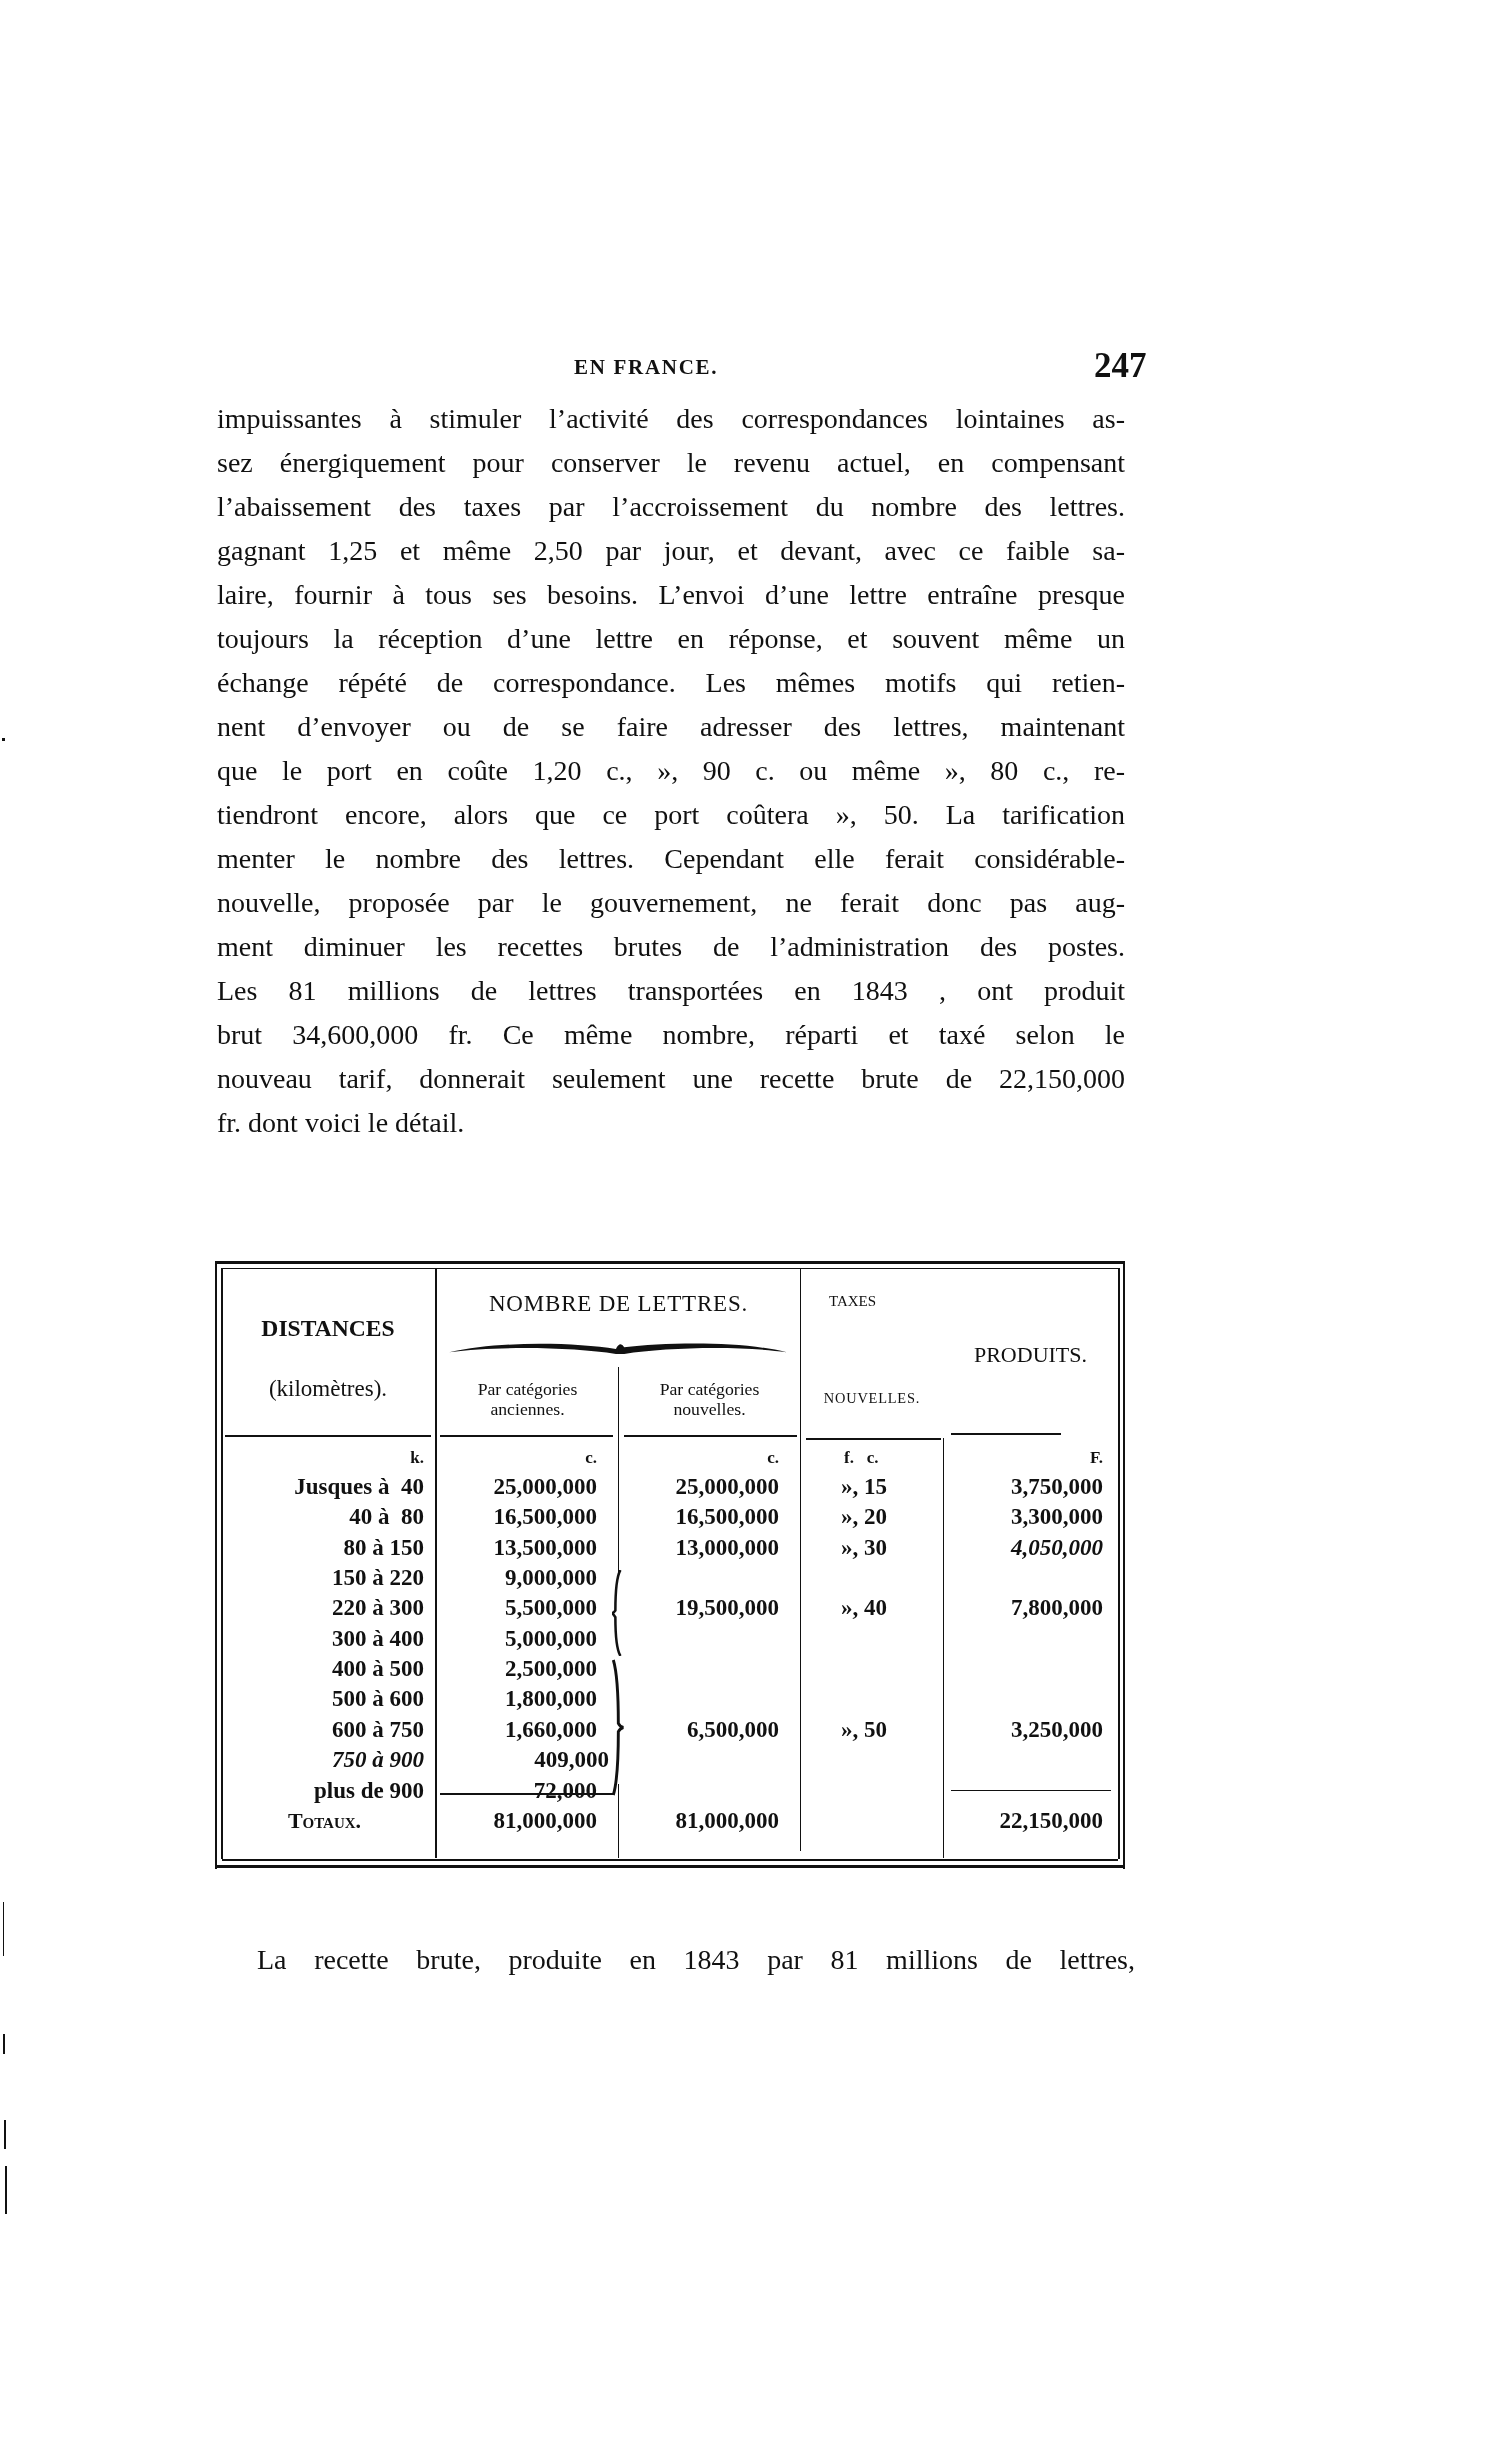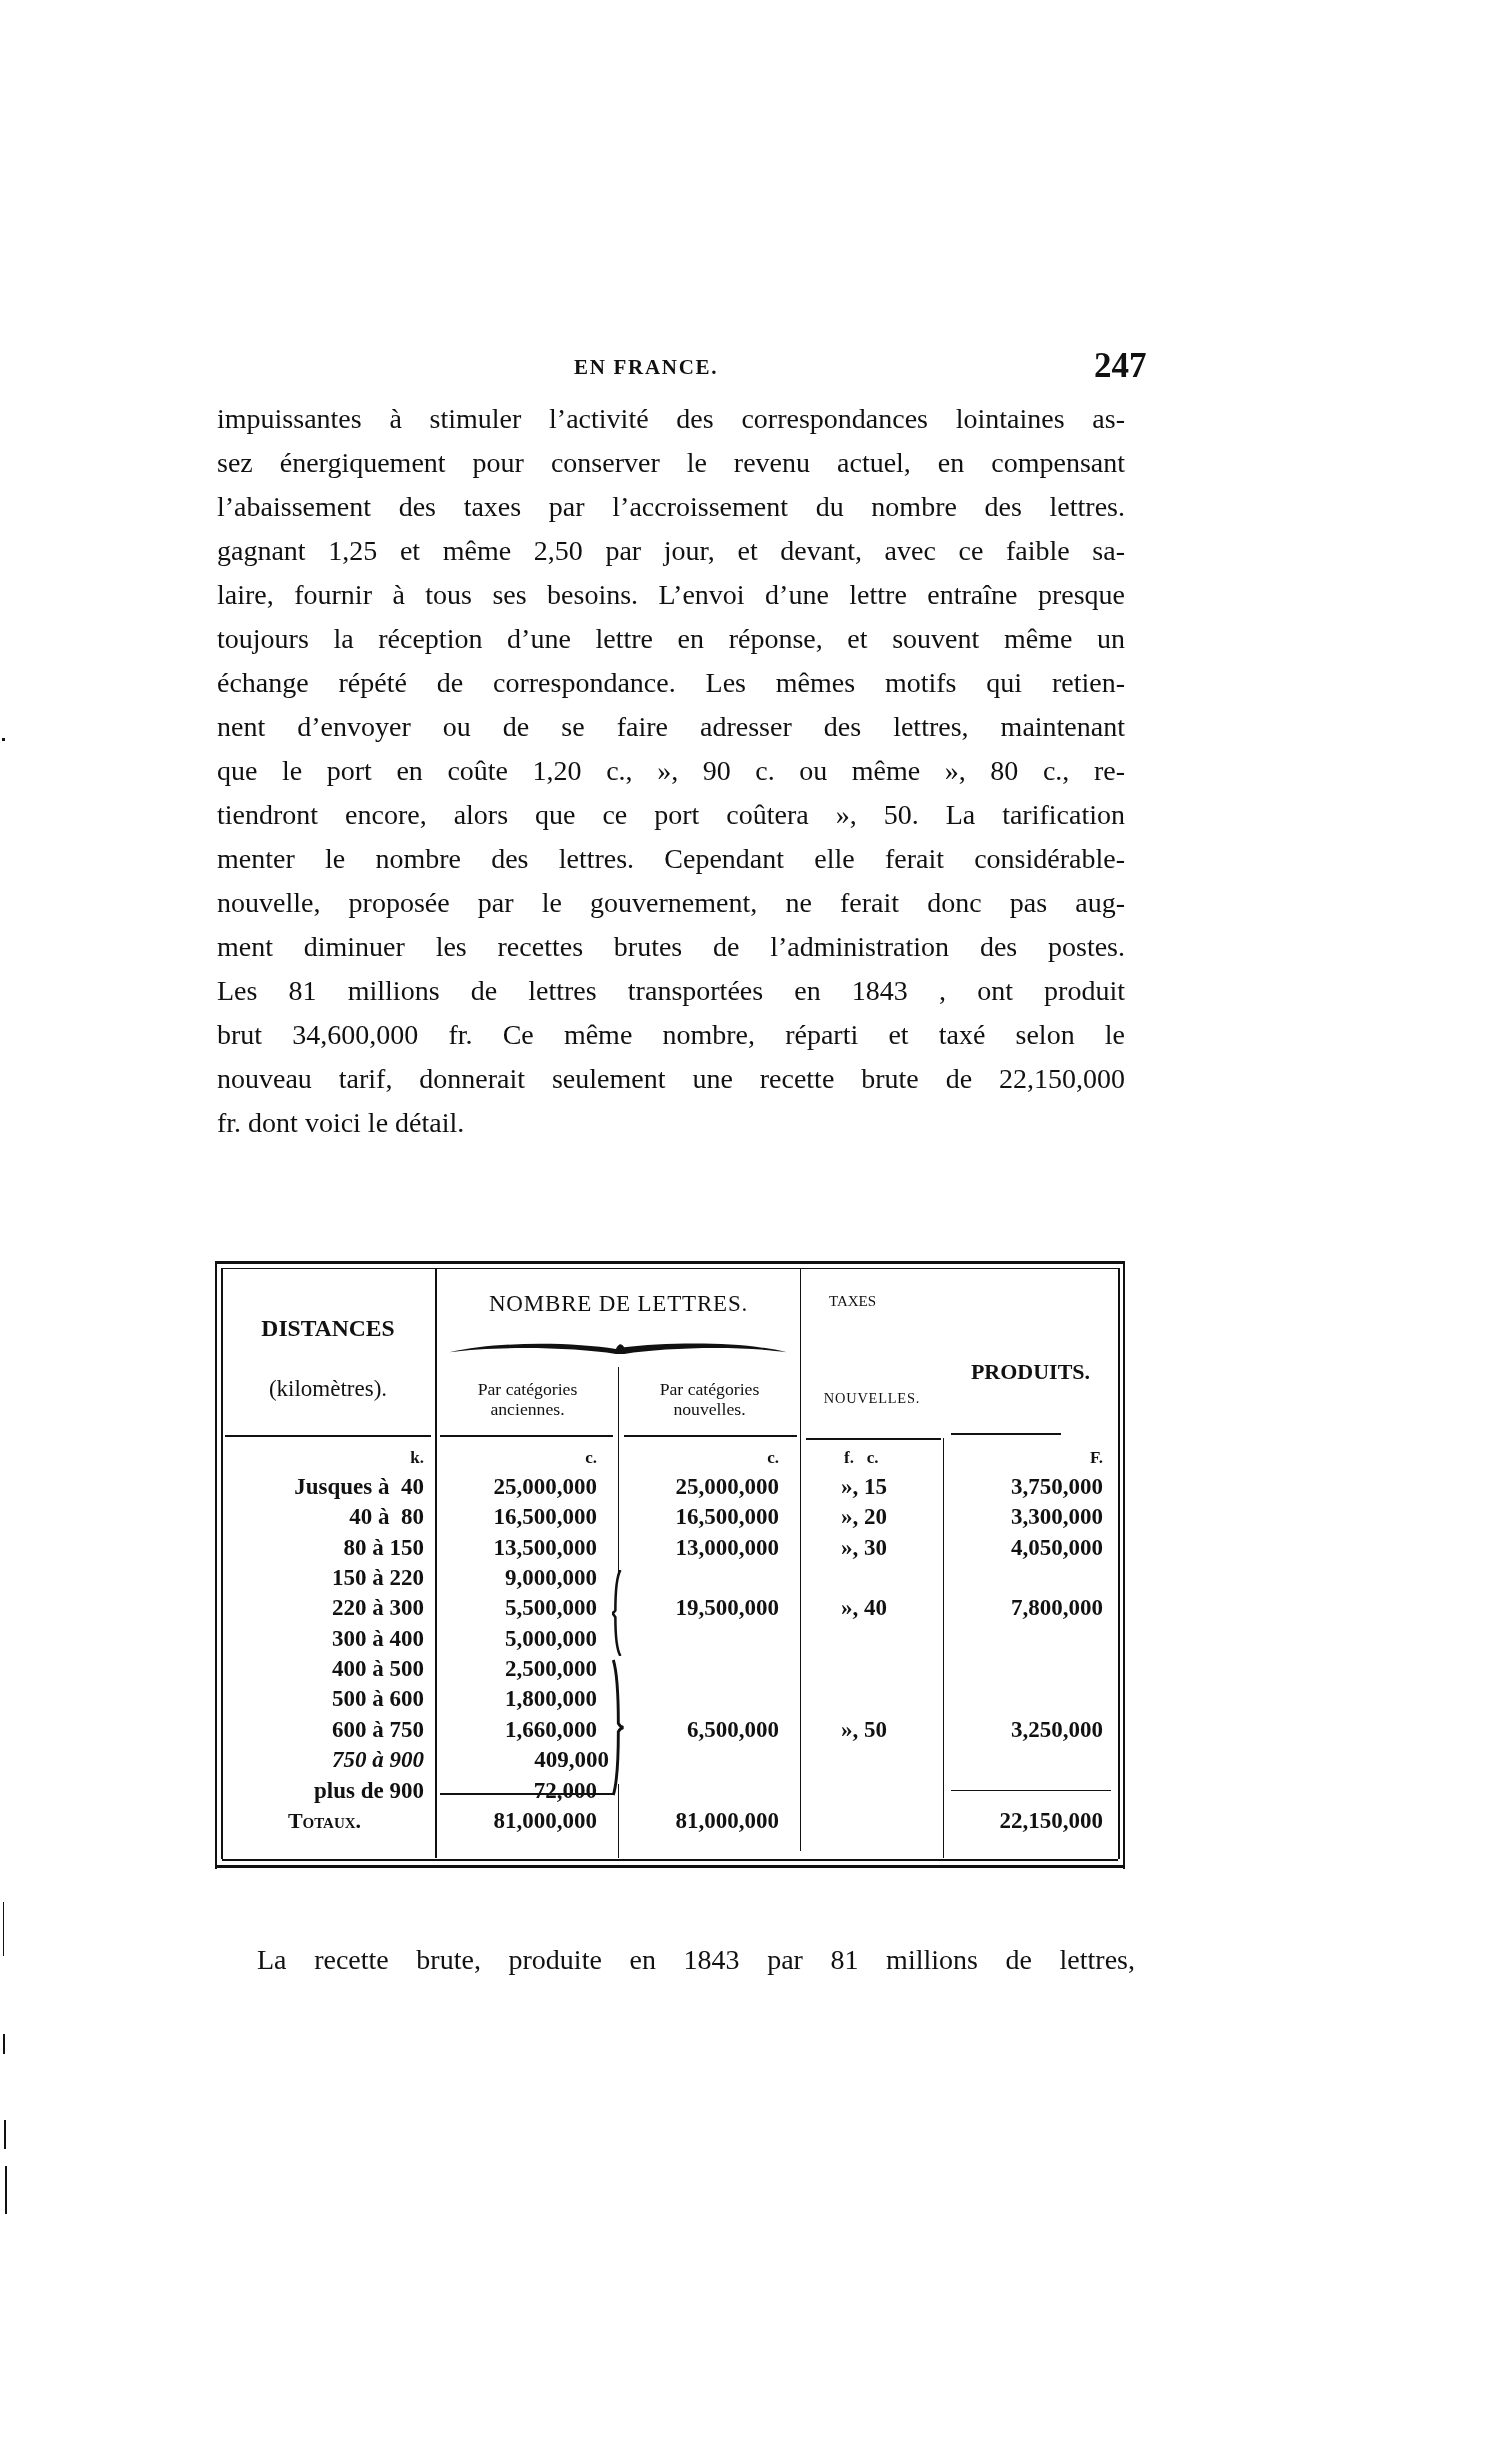--- a/index.html
+++ b/index.html
@@ -83,21 +83,21 @@
   <div class="sub" style="left:222px;top:118px;width:181px;">
     <div>Par catégories</div>
     <div>anciennes.</div>
   </div>
   <div class="sub" style="left:404px;top:118px;width:181px;">
     <div>Par catégories</div>
     <div>nouvelles.</div>
   </div>
   <div class="hdr" style="left:591px;top:32px;width:93px;font-size:15px;font-weight:normal;">TAXES</div>
   <div class="sub" style="left:586px;top:127px;width:142px;font-size:14.4px;letter-spacing:0.8px;">NOUVELLES.</div>
-  <div class="hdr" style="left:728px;top:81px;width:175px;font-size:22px;font-weight:bold;margin-top:17px;">PRODUITS.</div>
+  <div class="hdr" style="left:728px;top:81px;width:175px;font-size:22px;font-weight:normal;">PRODUITS.</div>
 
   <div class="unit r" style="left:10px;top:187px;width:199px;">k.</div>
   <div class="unit r" style="left:222px;top:187px;width:160px;">c.</div>
   <div class="unit r" style="left:404px;top:187px;width:160px;">c.</div>
   <div class="unit" style="left:629px;top:187px;white-space:pre;">f.   c.</div>
   <div class="unit r" style="left:728px;top:187px;width:160px;">F.</div>
 
   <div class="cell r" style="left:10px;top:213px;width:199px;white-space:pre;">Jusques à  40</div>
   <div class="cell r" style="left:222px;top:213px;width:160px;">25,000,000</div>
   <div class="cell r" style="left:10px;top:243px;width:199px;white-space:pre;">40 à  80</div>
@@ -124,21 +124,21 @@
   <div class="cell r" style="left:404px;top:213px;width:160px;">25,000,000</div>
   <div class="cell" style="left:626px;top:213px;">», 15</div>
   <div class="cell r" style="left:728px;top:213px;width:160px;">3,750,000</div>
 
   <div class="cell r" style="left:404px;top:243px;width:160px;">16,500,000</div>
   <div class="cell" style="left:626px;top:243px;">», 20</div>
   <div class="cell r" style="left:728px;top:243px;width:160px;">3,300,000</div>
 
   <div class="cell r" style="left:404px;top:274px;width:160px;">13,000,000</div>
   <div class="cell" style="left:626px;top:274px;">», 30</div>
-  <div class="cell r" style="left:728px;top:274px;width:160px;">4,050,000</div>
+  <div class="cell r" style="left:728px;top:274px;width:160px;font-style:italic;">4,050,000</div>
 
   <svg class="abs" style="left:397px;top:309px;" width="13.5" height="86" viewBox="0 0 16 102">
     <path d="M10,0 C4,10 4,40 4,48 Q2,51 0,51 Q2,53 4,56 C4,64 4,92 10,102" stroke="#111" stroke-width="3" fill="none"></path>
   </svg>
   <div class="cell r" style="left:404px;top:334px;width:160px;">19,500,000</div>
   <div class="cell" style="left:626px;top:334px;">», 40</div>
   <div class="cell r" style="left:728px;top:334px;width:160px;">7,800,000</div>
 
   <svg class="abs" style="left:395px;top:398px;" width="15" height="137" viewBox="0 0 18 162">
     <path d="M4,0 C10,20 10,60 10,76 Q12,80 16,81 Q12,82 10,86 C10,102 10,142 4,162" stroke="#111" stroke-width="3.5" fill="none"></path>

